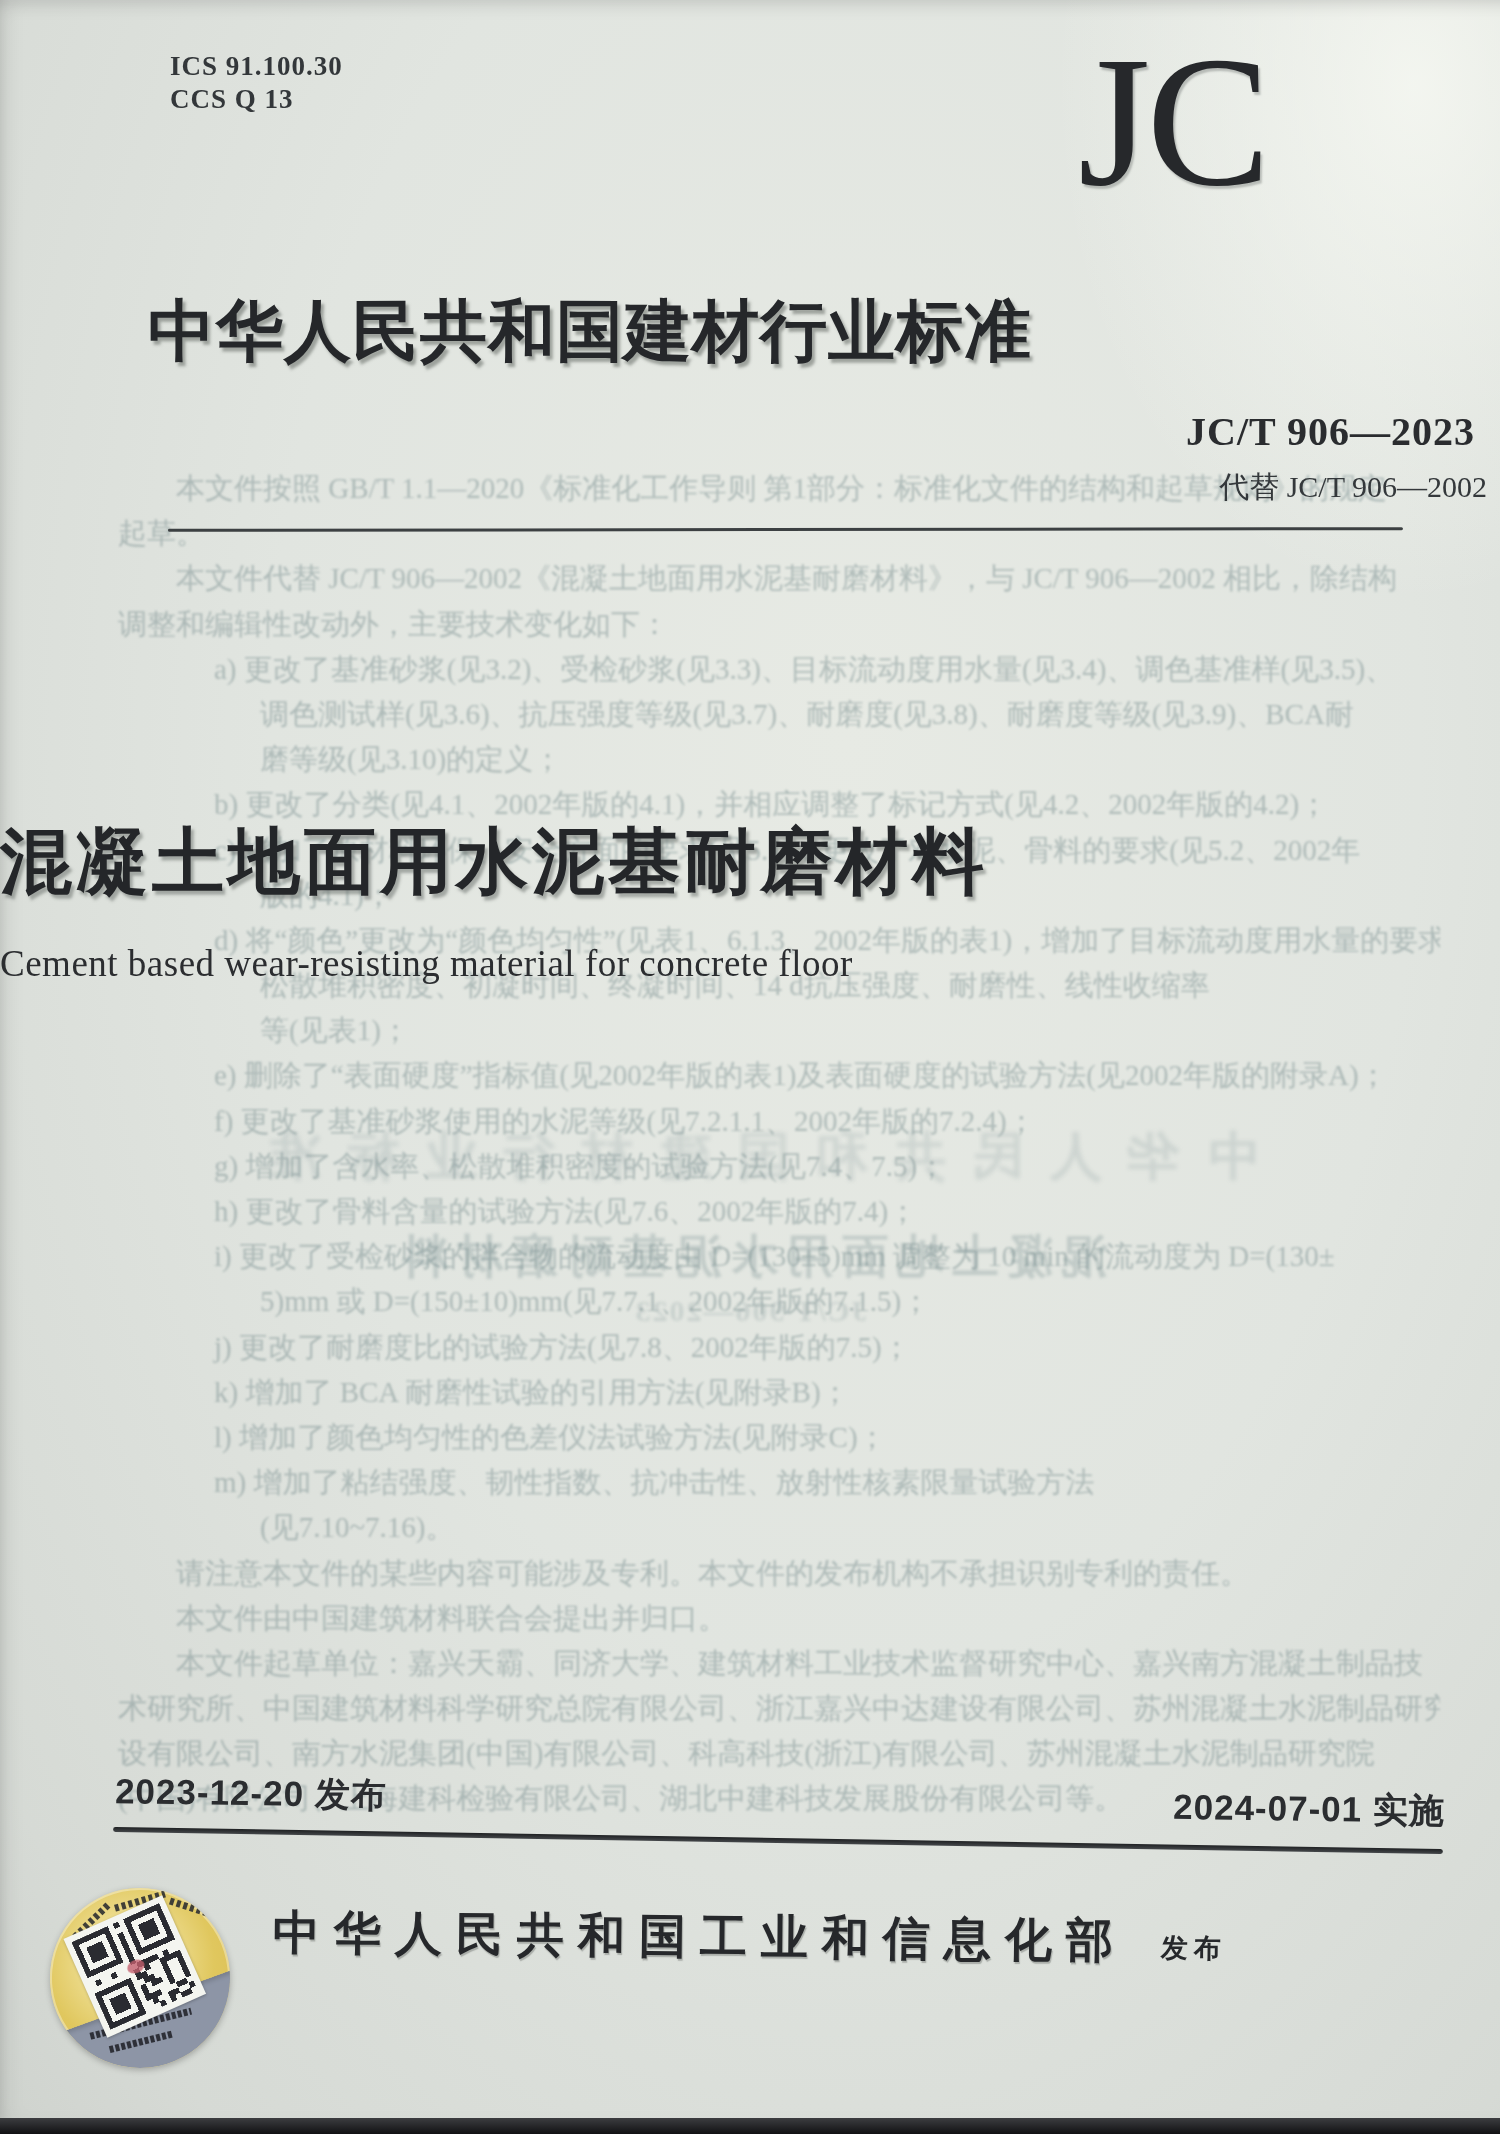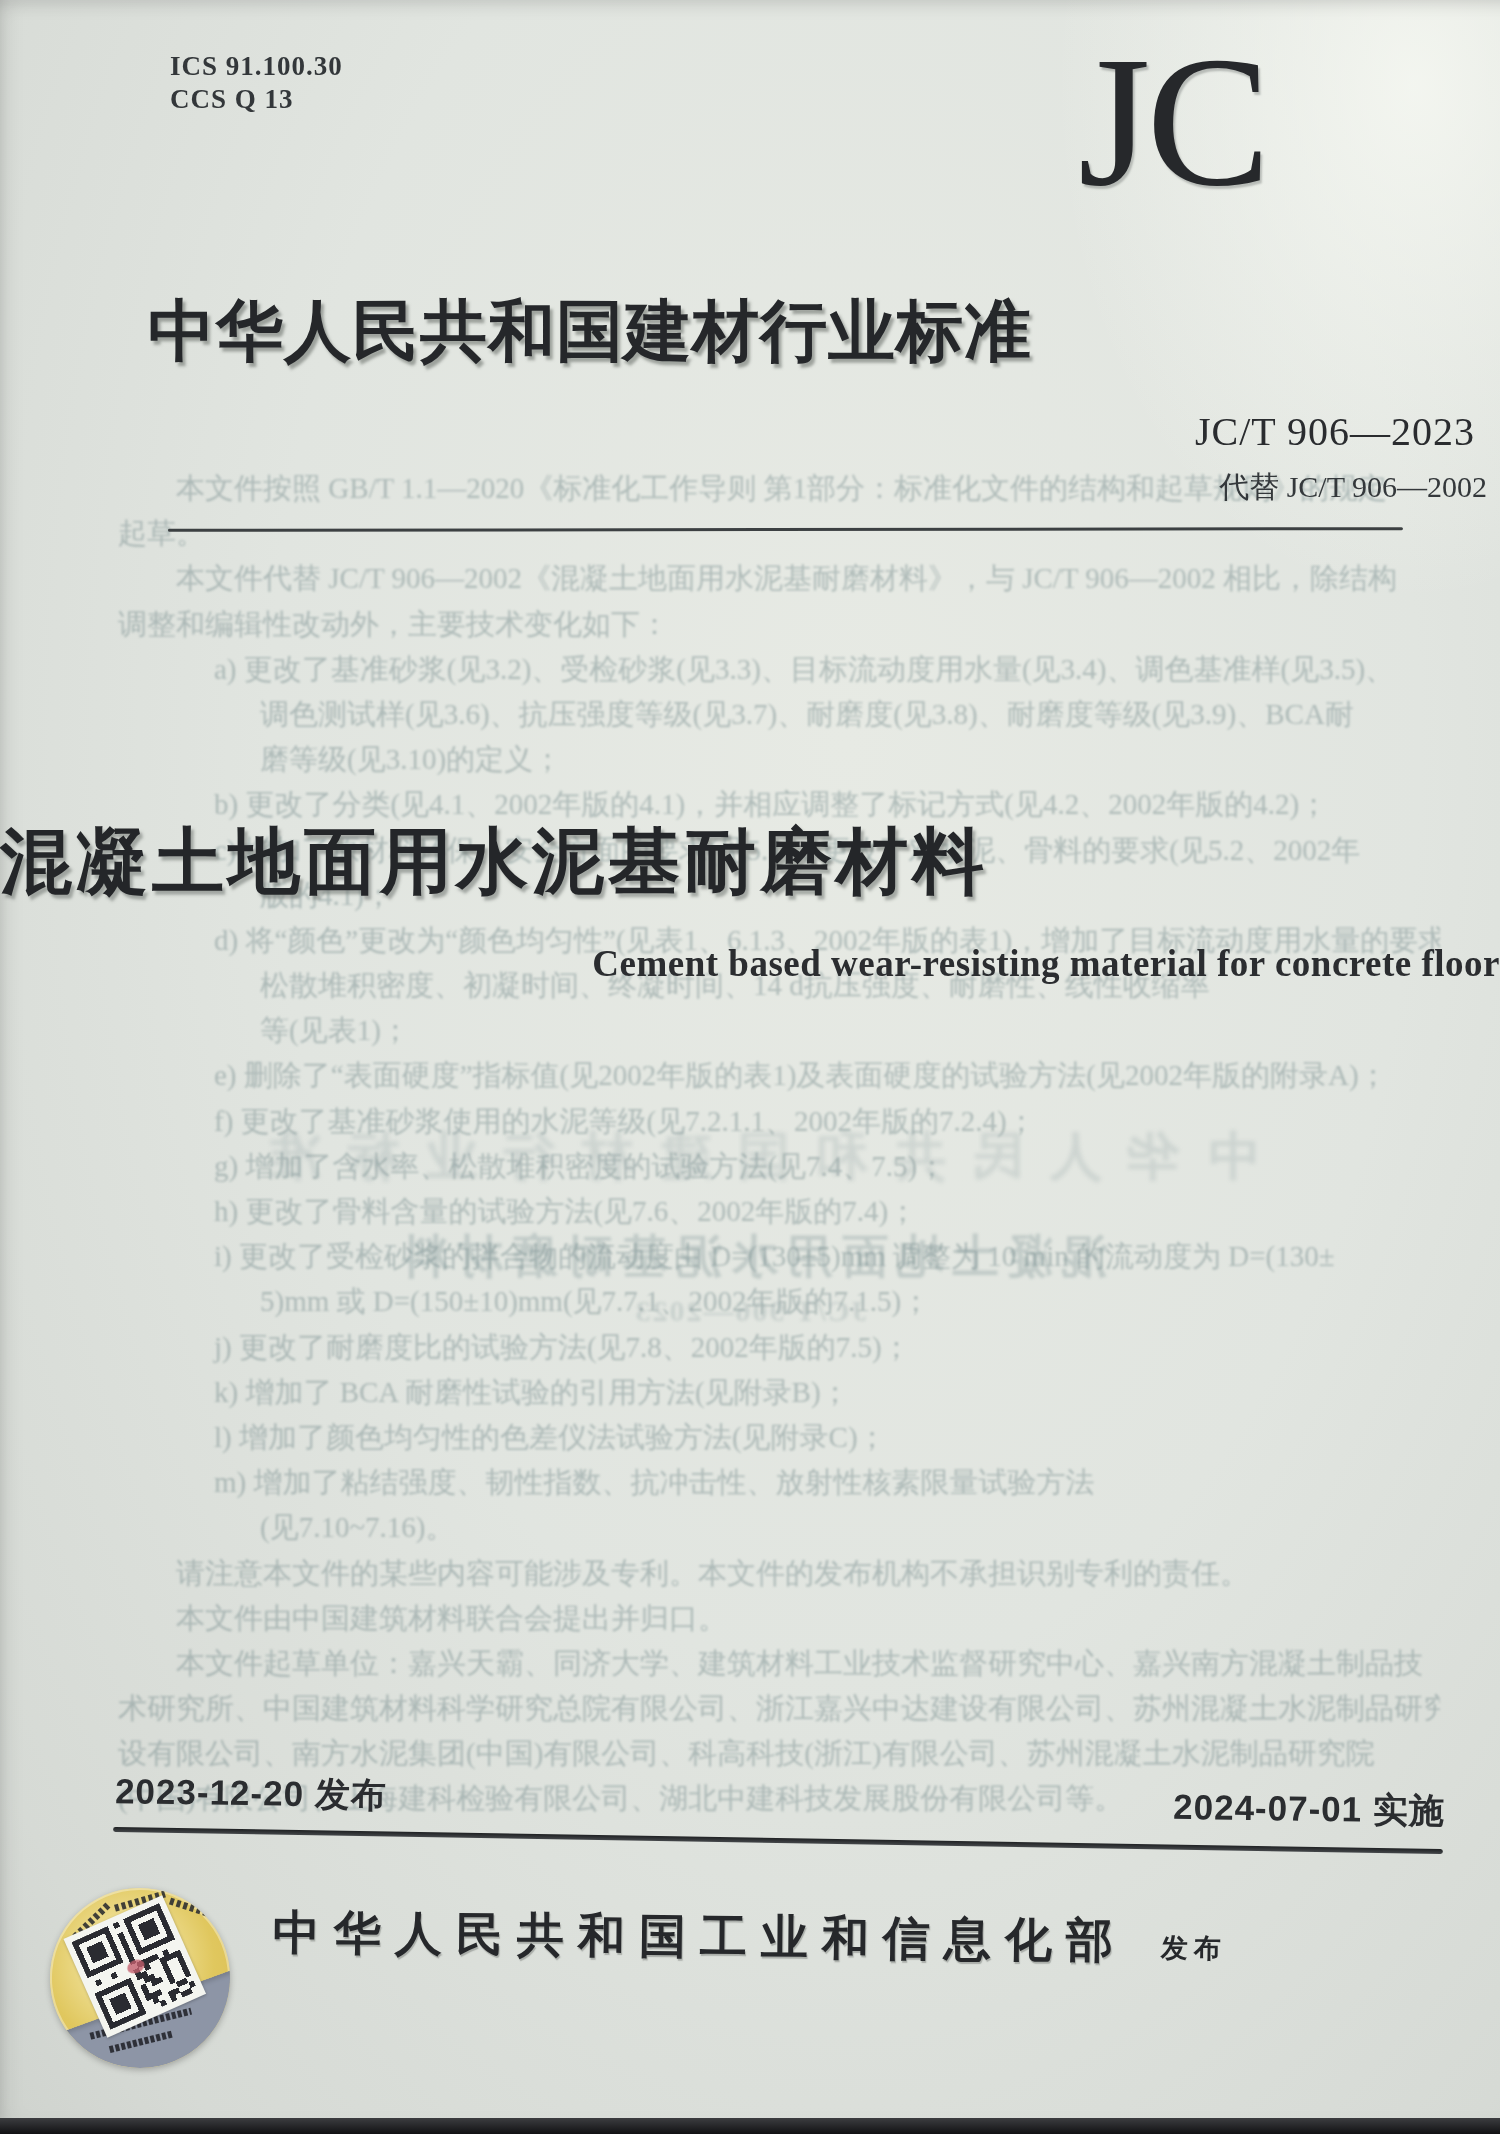--- a/index.html
+++ b/index.html
@@ -36,32 +36,32 @@
   
   .ics{position:absolute;left:170px;top:50px;font-weight:bold;font-size:27px;
     color:#33373a;letter-spacing:1px;line-height:33px;}
   .jc-logo{position:absolute;left:1078px;top:28px;font-weight:normal;font-size:186px;
     line-height:1;color:#26282b;letter-spacing:-4px;
     text-shadow:2px 3px 2px rgba(110,115,112,.4);}
   .std-header{position:absolute;left:148px;top:286px;width:1000px;
     font-family:"Liberation Sans",sans-serif;font-weight:900;font-size:67px;
     letter-spacing:1px;color:#25272a;white-space:nowrap;
     text-shadow:3px 4px 3px rgba(100,106,101,.55);}
-  .std-no{position:absolute;right:62px;top:408px;font-weight:normal;font-size:40px;
+  .std-no{position:absolute;right:62px;top:408px;font-weight:bold;font-size:40px;
     color:#2a2c2f;letter-spacing:1px;}
   .std-replace{position:absolute;right:50px;top:467px;font-size:30px;color:#34383b;}
   .rule1{position:absolute;left:168px;top:528px;width:1235px;height:3px;
     background:#3c4042;border-radius:2px;transform:rotate(-.08deg);}
 
   .main-title{position:absolute;left:0;top:814px;width:1500px;text-align:left;
     font-family:"Liberation Sans",sans-serif;font-weight:900;font-size:72px;
     letter-spacing:4px;color:#242629;white-space:nowrap;
     text-shadow:3px 4px 3px rgba(100,106,101,.5);}
-  .en-title{position:absolute;left:0;top:942px;width:1500px;text-align:right;
-    font-weight:bold;font-size:37px;color:#2b2d30;letter-spacing:.5px;}
+  .en-title{position:absolute;left:0;top:942px;width:1500px;text-align:left;
+    font-weight:normal;font-size:37px;color:#2b2d30;letter-spacing:.5px;}
 
   .dates-row{position:absolute;left:115px;top:1778px;width:1330px;display:flex;
     justify-content:space-between;transform:rotate(.85deg);
     font-family:"Liberation Sans",sans-serif;font-weight:600;font-size:35px;
     color:#2b2d30;letter-spacing:1px;}
   .rule2{position:absolute;left:113px;top:1838px;width:1330px;height:5px;
     background:linear-gradient(#1f2123,#44474a);border-radius:3px;transform:rotate(.95deg);}
 
   .publisher-row{position:absolute;left:0;top:1906px;width:1500px;text-align:center;
     transform:rotate(.55deg);color:#26282b;white-space:nowrap;

